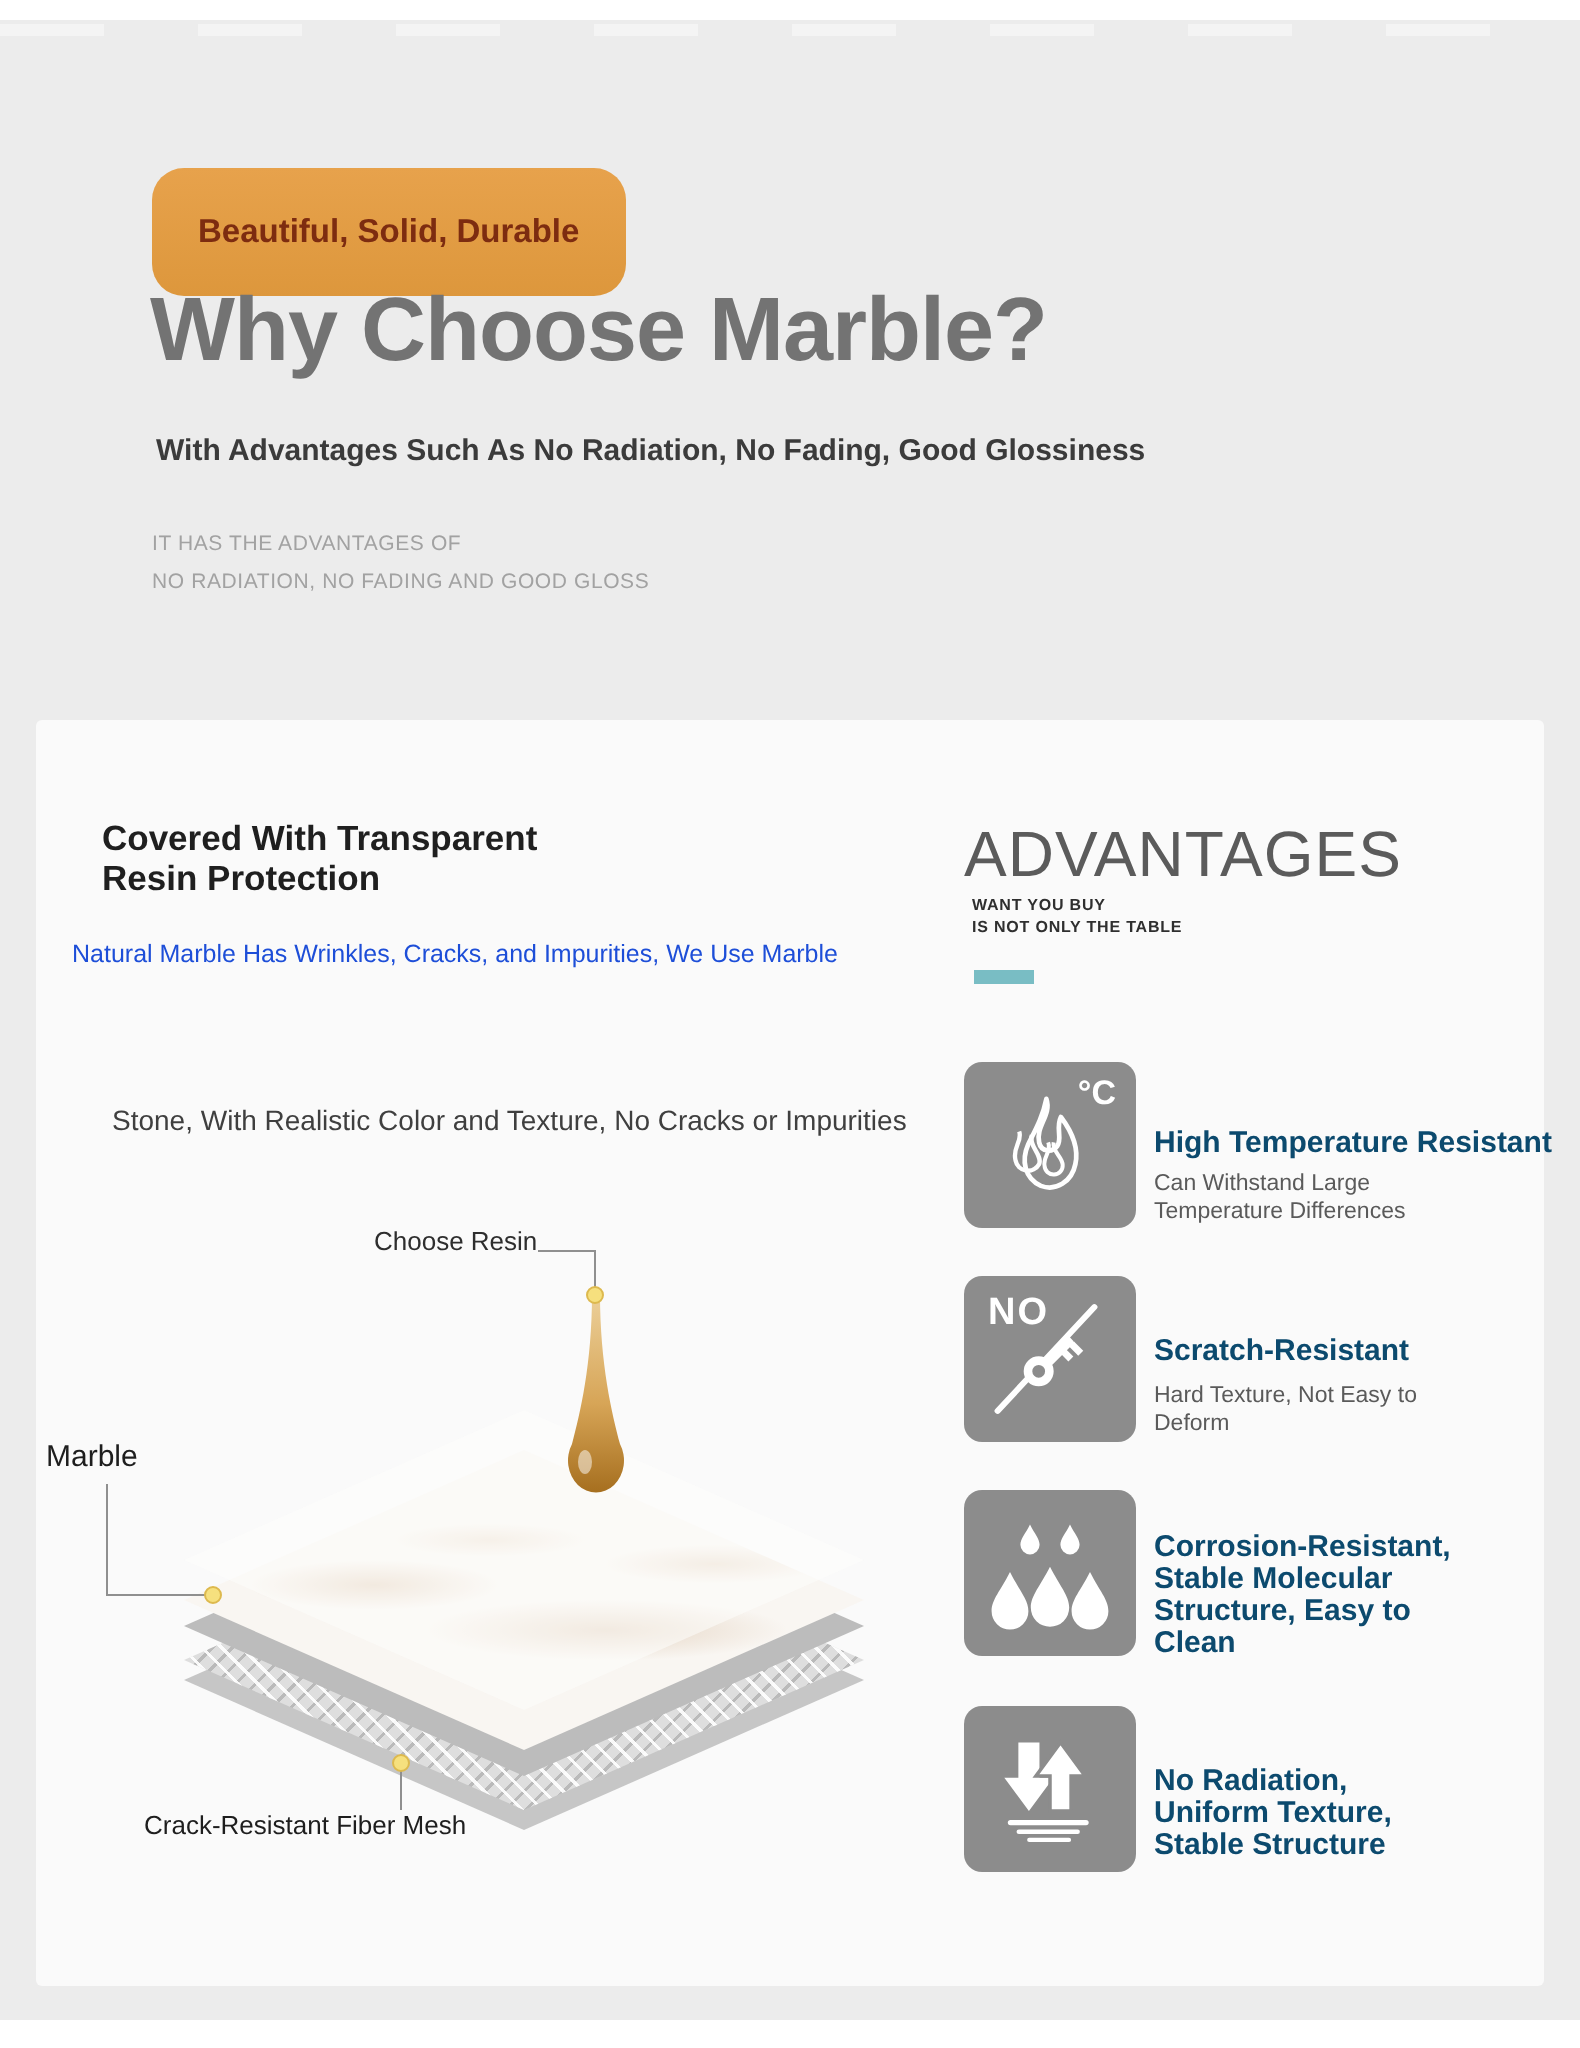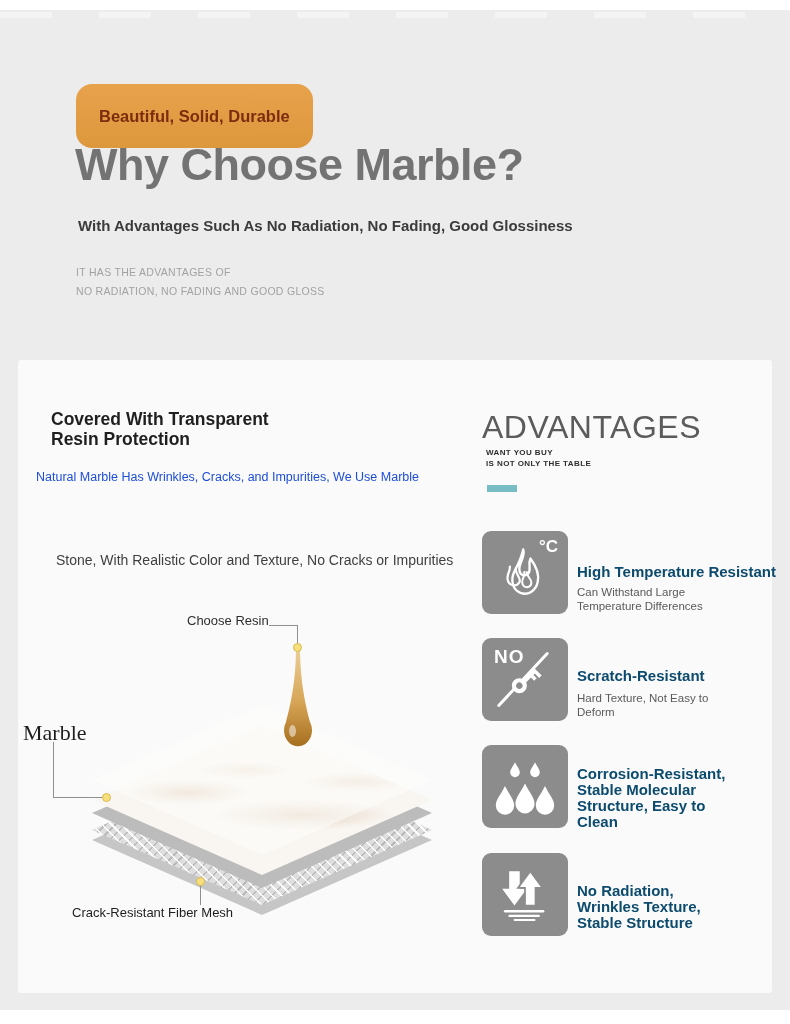--- a/index.html
+++ b/index.html
@@ -78,21 +78,21 @@
   }
   .resin-sheet { left:74px; top:345px; background:rgba(253,253,252,0.55); z-index:5; }
   .droplet-svg { left:262px; top:287px; z-index:6; }
 
   .diag-line { background:#8f8f8f; z-index:7; }
   .diag-dot {
     width:9px; height:9px; border-radius:50%; box-sizing:border-box;
     background:#f6e07e; border:1px solid #ddb94e; z-index:8;
   }
   .label-resin  { left:169px; top:253px; font-size:13px; font-weight:500; color:#2e2e2e; z-index:7; white-space:nowrap; }
-  .label-marble { left:5px;  top:360px; font-size:22px; font-weight:500; color:#1e1e1e; z-index:7; white-space:nowrap;font-family:Liberation Serif, serif; }
+  .label-marble { left:5px;  top:360px; font-size:15px; font-weight:500; color:#1e1e1e; z-index:7; white-space:nowrap; }
   .label-mesh   { left:54px; top:545px; font-size:13px; font-weight:500; color:#1e1e1e; z-index:7; white-space:nowrap; }
 
   
   .adv-heading {
     left:464px; top:49px; font-size:32px; color:#5b5b5b; letter-spacing:0.5px;
     white-space:nowrap;
   }
   .adv-sub {
     left:468px; top:88px; font-size:8px; font-weight:bold; color:#2f2f2f;
     line-height:10.5px; letter-spacing:0.4px; white-space:pre-line;
@@ -243,17 +243,17 @@
     <div class="tile">
       <svg width="58" height="58" viewBox="0 0 64 66">
         <polygon points="14,6 26,6 26,26 34,26 20,45 6,26 14,26" fill="#fff"></polygon>
         <polygon points="32,45 44,45 44,25 52,25 38,6 24,25 32,25" fill="#fff" stroke="#8c8c8c" stroke-width="2"></polygon>
         <rect x="8" y="50" width="46" height="3" rx="1.5" fill="#fff"></rect>
         <rect x="13" y="55.5" width="36" height="2.6" rx="1.3" fill="#fff"></rect>
         <rect x="19" y="60.2" width="25" height="2.4" rx="1.2" fill="#fff"></rect>
       </svg>
     </div>
     <div class="adv-title">No Radiation,
-Wrinkles Texture,
+Uniform Texture,
 Stable Structure</div>
   </div>
 
 </div>
 
 </body></html>

